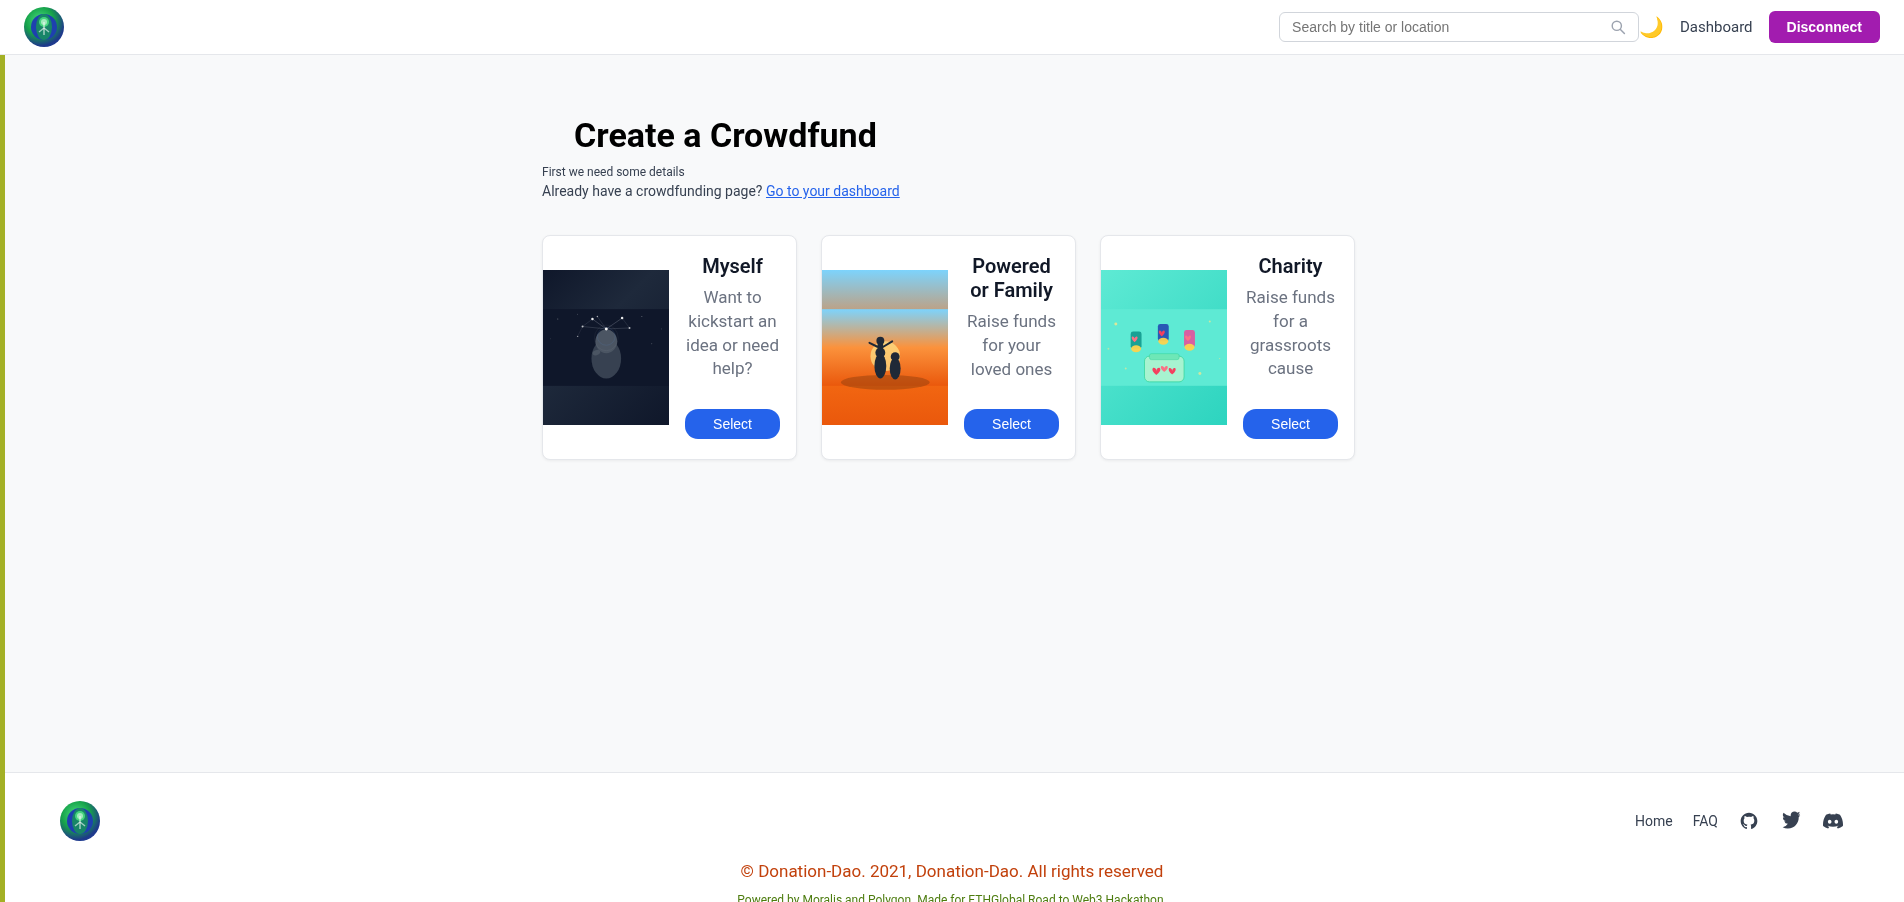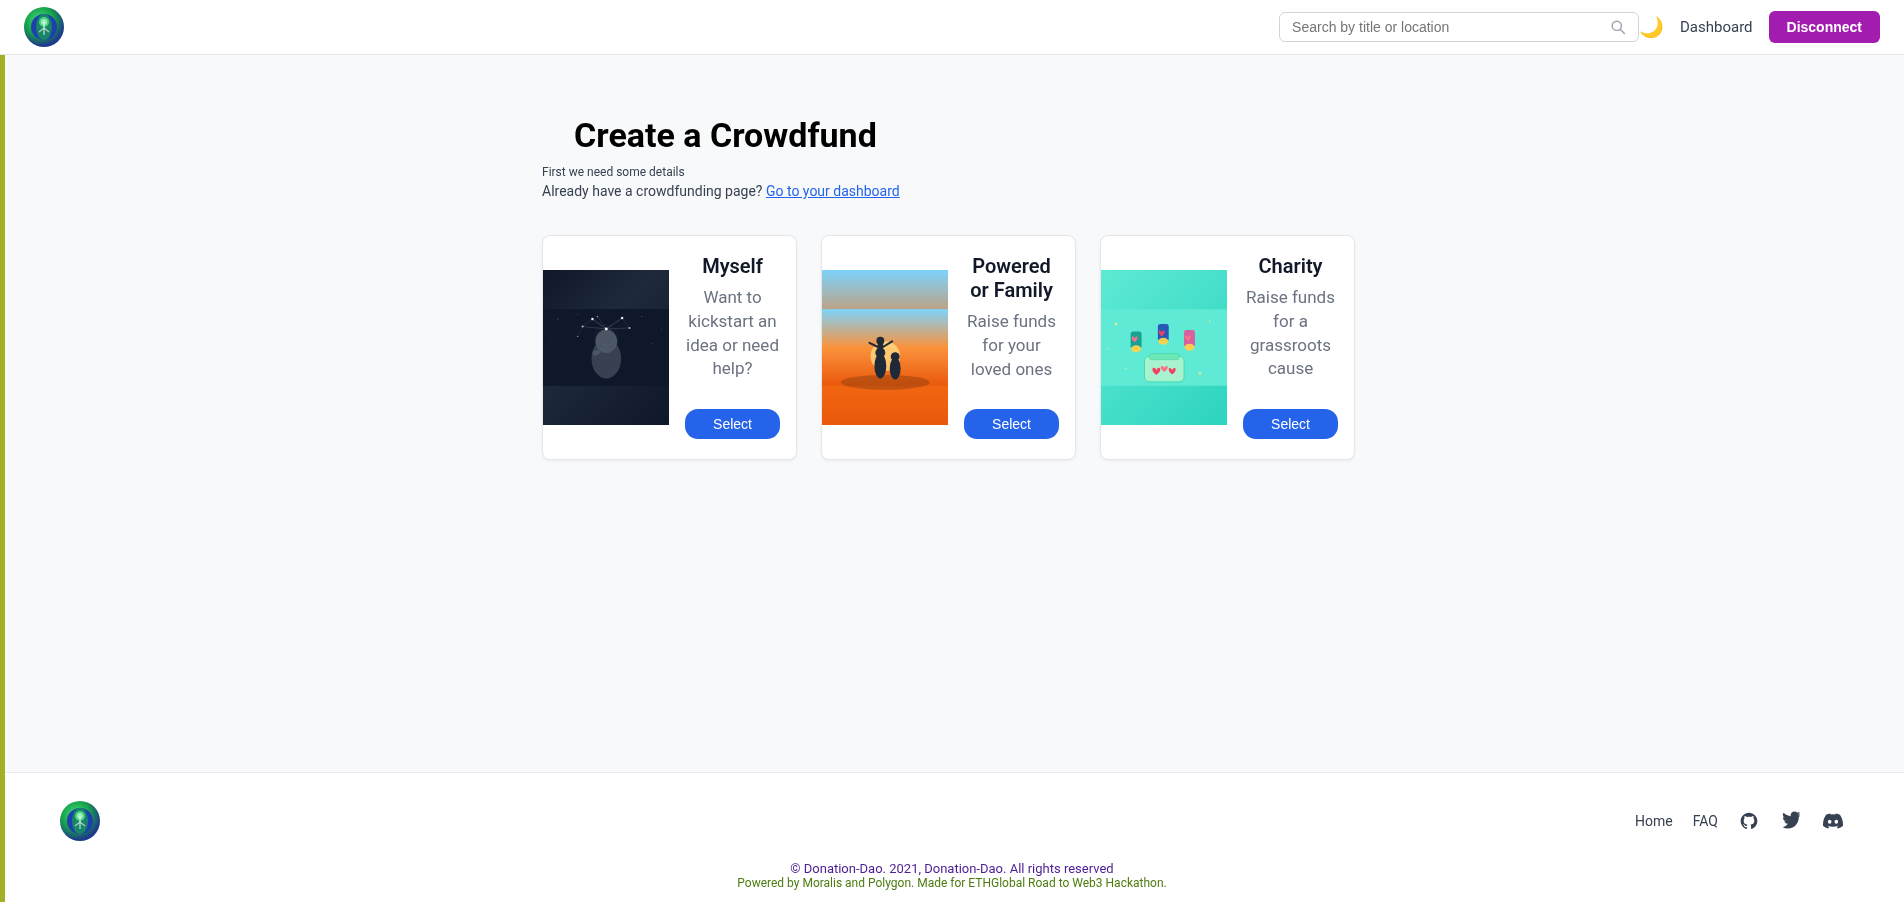--- a/index.html
+++ b/index.html
@@ -255,23 +255,23 @@
       display: inline-flex;
       align-items: center;
       justify-content: center;
       cursor: pointer;
       color: #374151;
     }
     .footer-bottom {
       text-align: center;
     }
     .footer-copyright {
-      font-size: 13px;
-      color: #4c1d95;
-      margin-bottom: 0;
+      font-size: 17px;
+      color: #c2410c;
+      margin-bottom: 12px;
     }
     .footer-powered {
       font-size: 12px;
       color: #4d7c0f;
     }
   </style>
 </head>
 <body>
 
 <header class="header">

